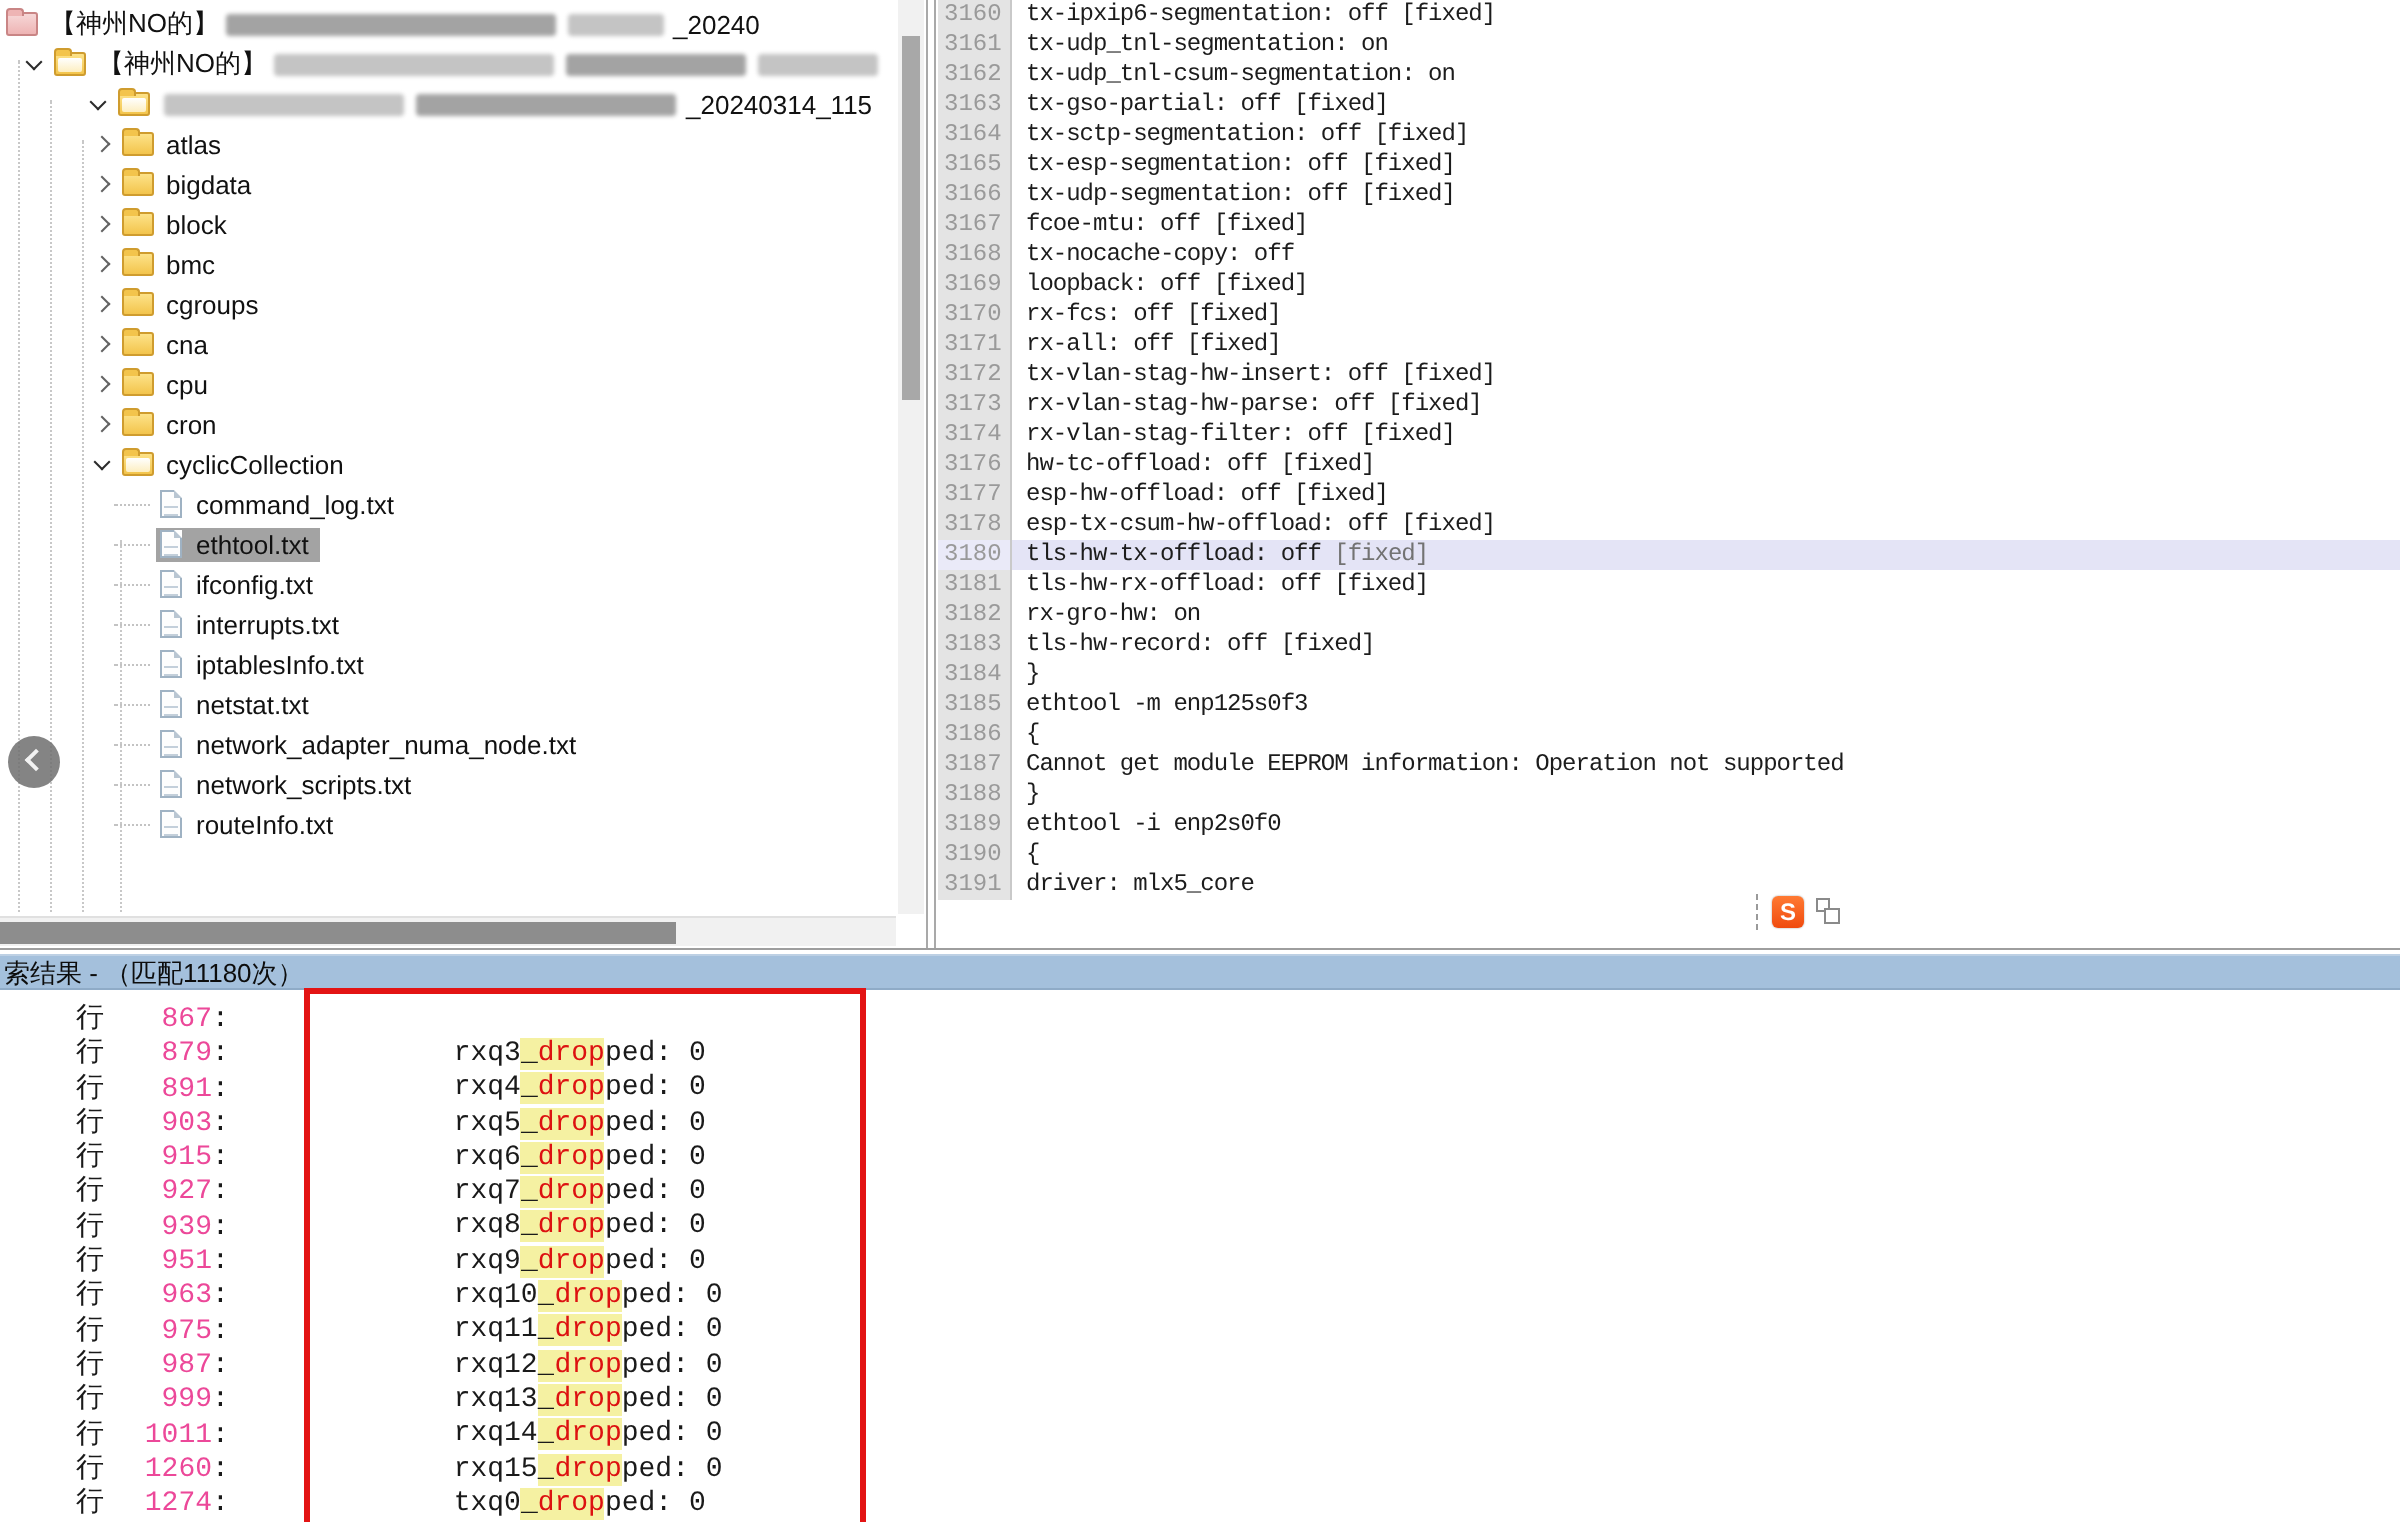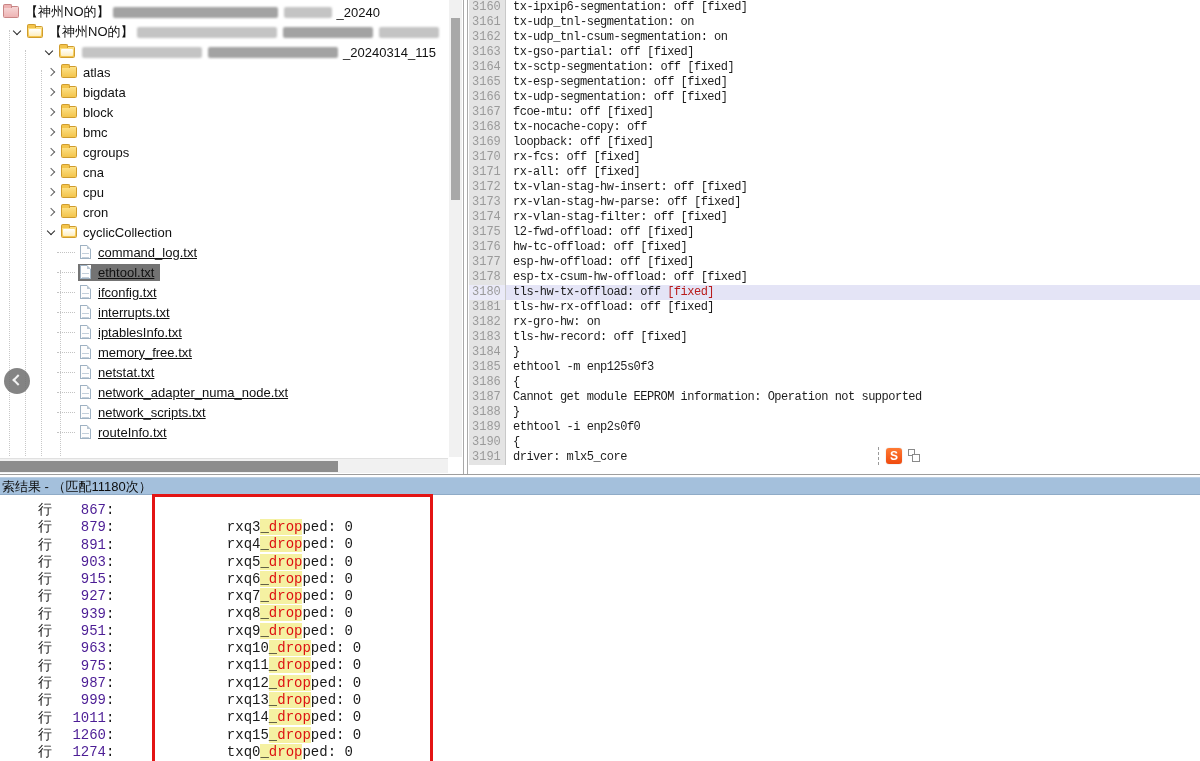--- a/index.html
+++ b/index.html
@@ -10,21 +10,21 @@
   }
 
   
   #tree-panel { position:absolute; left:0; top:0; width:463px; height:474px; background:#fff; }
   #tree-content { position:absolute; left:0; top:2px; width:532px; height:455px; overflow:hidden;text-align:center; }
   .trow { height:20px; display:flex; align-items:center; font-size:13px; color:#111; white-space:nowrap; position:relative; }
   .trow.l1 { padding-left:3px; }
   .trow.l2 { padding-left:12px; }
   .trow.l3 { padding-left:44px; }
   .trow.l4 { padding-left:46px; }
-  .trow.l5 { padding-left:57px;text-decoration:underline; }
+  .trow.l5 { padding-left:57px; }
   .tlabel { margin-left:2px; }
 
   .chev { width:6px; height:6px; flex:none; margin:0 7px 0 2px; }
   .chev.c { border-right:1.4px solid #636363; border-bottom:1.4px solid #636363; transform:rotate(-45deg); }
   .chev.e { border-right:1.6px solid #2b2b2b; border-bottom:1.6px solid #2b2b2b; transform:rotate(45deg); margin-top:-3px; }
 
   .folder { width:16px; height:12px; flex:none; position:relative; margin-right:4px;
     background:linear-gradient(#fde289,#f3c44c); border:1px solid #cf9c2e; border-radius:1.5px; }
   .folder::before { content:""; position:absolute; top:-3px; left:-1px; width:7px; height:3px;
     background:#f3c44c; border:1px solid #cf9c2e; border-bottom:none; border-radius:2px 2px 0 0; }
@@ -35,21 +35,21 @@
 
   .ficon { width:11px; height:14px; flex:none; background:#fdfdfd; border:1px solid #9fb2c3;
     position:relative; margin-right:5px;
     background-image:repeating-linear-gradient(#fdfdfd 0 3px, #c3cfda 3px 4px);
     background-position:0 3px; background-size:7px 10px; background-repeat:no-repeat;
     background-origin:content-box; padding:1px; }
   .ficon::before { content:""; position:absolute; top:-1px; right:-1px;
     border-style:solid; border-width:0 4px 4px 0; border-color:#fff #fff #b9c6d2 #b9c6d2; }
 
   .selwrap { display:flex; align-items:center; padding:1px 6px 1px 2px; }
-  .selwrap.selected { background:#737373; }
+  .selwrap.selected { background:#a3a3a3; }
 
   .tick { width:18px; border-top:1px dotted #c3c3c3; flex:none; margin-right:3px; }
   .guide { position:absolute; border-left:1px dotted #c8c8c8; width:0; }
   #g1 { left:9px;  top:28px;  height:426px; }
   #g2 { left:25px; top:48px;  height:406px; }
   #g3 { left:41px; top:68px;  height:386px; }
   #g4 { left:60px; top:268px; height:186px; }
 
   .blob { height:11px; border-radius:2px; background:#a3a3a3; filter:blur(1px); flex:none; margin:0 3px; }
   .blob.light { background:#c4c4c4; }
@@ -71,21 +71,21 @@
 
   
   #editor { position:absolute; left:469px; top:0; right:0; height:473px; overflow:hidden; background:#fff; }
   .eline { display:flex; height:15px; line-height:15px; white-space:pre;
     font-family:"Liberation Mono", monospace; font-size:12px; letter-spacing:-0.5px; }
   .eline .num { flex:none; width:37px; background:#e4e4e4; color:#9a9a9a; padding-left:3px;
     border-right:1px solid #c9c9c9; letter-spacing:0; }
   .eline .txt { padding-left:7px; color:#1c1c1c; }
   .eline.hl { background:#e4e4f6; }
   .eline.hl .num { background:#eaeaf8; }
-  .redseg { color:#b91c1c; }
+  .redseg { color:#737373; }
 
   #hsplit1 { position:absolute; left:0; top:474px; width:1200px; height:1px; background:#9e9e9e; }
 
   
   #ime { position:absolute; left:878px; top:447px; display:flex; align-items:center; z-index:4; }
   #ime .handle { width:0; height:18px; border-left:1px dashed #9a9a9a; margin-right:7px; }
   #ime .sbox { width:16px; height:16px; border-radius:3px; background:linear-gradient(#ff7a33,#f04a0e);
     color:#fff; font-weight:bold; font-size:12px; line-height:16px; text-align:center;
     font-family:"Liberation Sans", sans-serif; box-shadow:0 0 1px rgba(0,0,0,.4); }
   #ime .toolbox { width:14px; height:14px; margin-left:5px; position:relative; }
@@ -93,21 +93,21 @@
   #ime .toolbox::after  { content:""; position:absolute; right:1px; bottom:1px; width:6px; height:6px; border:1px solid #8a8a8a; background:#fff; }
 
   
   #results-header { position:absolute; left:0; top:477px; width:1200px; height:18px;
     background:#a4c0dc; border-top:1px solid #bdd0e4; border-bottom:1px solid #8fabc7;
     font-size:13px; color:#0d0d0d; line-height:17px; padding-left:2px; }
   #results { position:absolute; left:0; top:498px; width:1200px; height:263px; overflow:hidden;
     font-family:"Liberation Mono", monospace; font-size:14px; padding-top:4px; }
   .rrow { height:17.3px; line-height:17px; display:flex; white-space:pre; color:#1a1a1a; }
   .rrow .hanzi { margin-left:38px; width:16px; flex:none; }
-  .rrow .lnum { width:52px; flex:none; text-align:right; color:#4c1d95; }
+  .rrow .lnum { width:52px; flex:none; text-align:right; color:#ec4899; }
   .rrow .content { margin-left:62px; }
   .ymark { background:#f5f1a2; }
   .match { background:#f5f1a2; color:#dd1111; }
 
   #red-rect { position:absolute; left:152px; top:494px; width:281px; height:280px;
     border:3px solid #e31414; z-index:5; }
 </style>
 </head>
 <body>
 
@@ -234,27 +234,20 @@
   </div>
 
   <div class="trow l5">
     <span class="tick"></span>
     <span class="selwrap">
       <span class="ficon"></span>
       <span class="tlabel">iptablesInfo.txt</span>
     </span>
   </div>
 
-  <div class="trow l5">
-    <span class="tick"></span>
-    <span class="selwrap">
-      <span class="ficon"></span>
-      <span class="tlabel">memory_free.txt</span>
-    </span>
-  </div>
 
   <div class="trow l5">
     <span class="tick"></span>
     <span class="selwrap">
       <span class="ficon"></span>
       <span class="tlabel">netstat.txt</span>
     </span>
   </div>
 
   <div class="trow l5">
@@ -366,24 +359,20 @@
   <div class="eline">
     <span class="num">3173</span>
     <span class="txt">rx-vlan-stag-hw-parse: off [fixed]</span>
   </div>
 
   <div class="eline">
     <span class="num">3174</span>
     <span class="txt">rx-vlan-stag-filter: off [fixed]</span>
   </div>
 
-  <div class="eline">
-    <span class="num">3175</span>
-    <span class="txt">l2-fwd-offload: off [fixed]</span>
-  </div>
 
   <div class="eline">
     <span class="num">3176</span>
     <span class="txt">hw-tc-offload: off [fixed]</span>
   </div>
 
   <div class="eline">
     <span class="num">3177</span>
     <span class="txt">esp-hw-offload: off [fixed]</span>
   </div>

